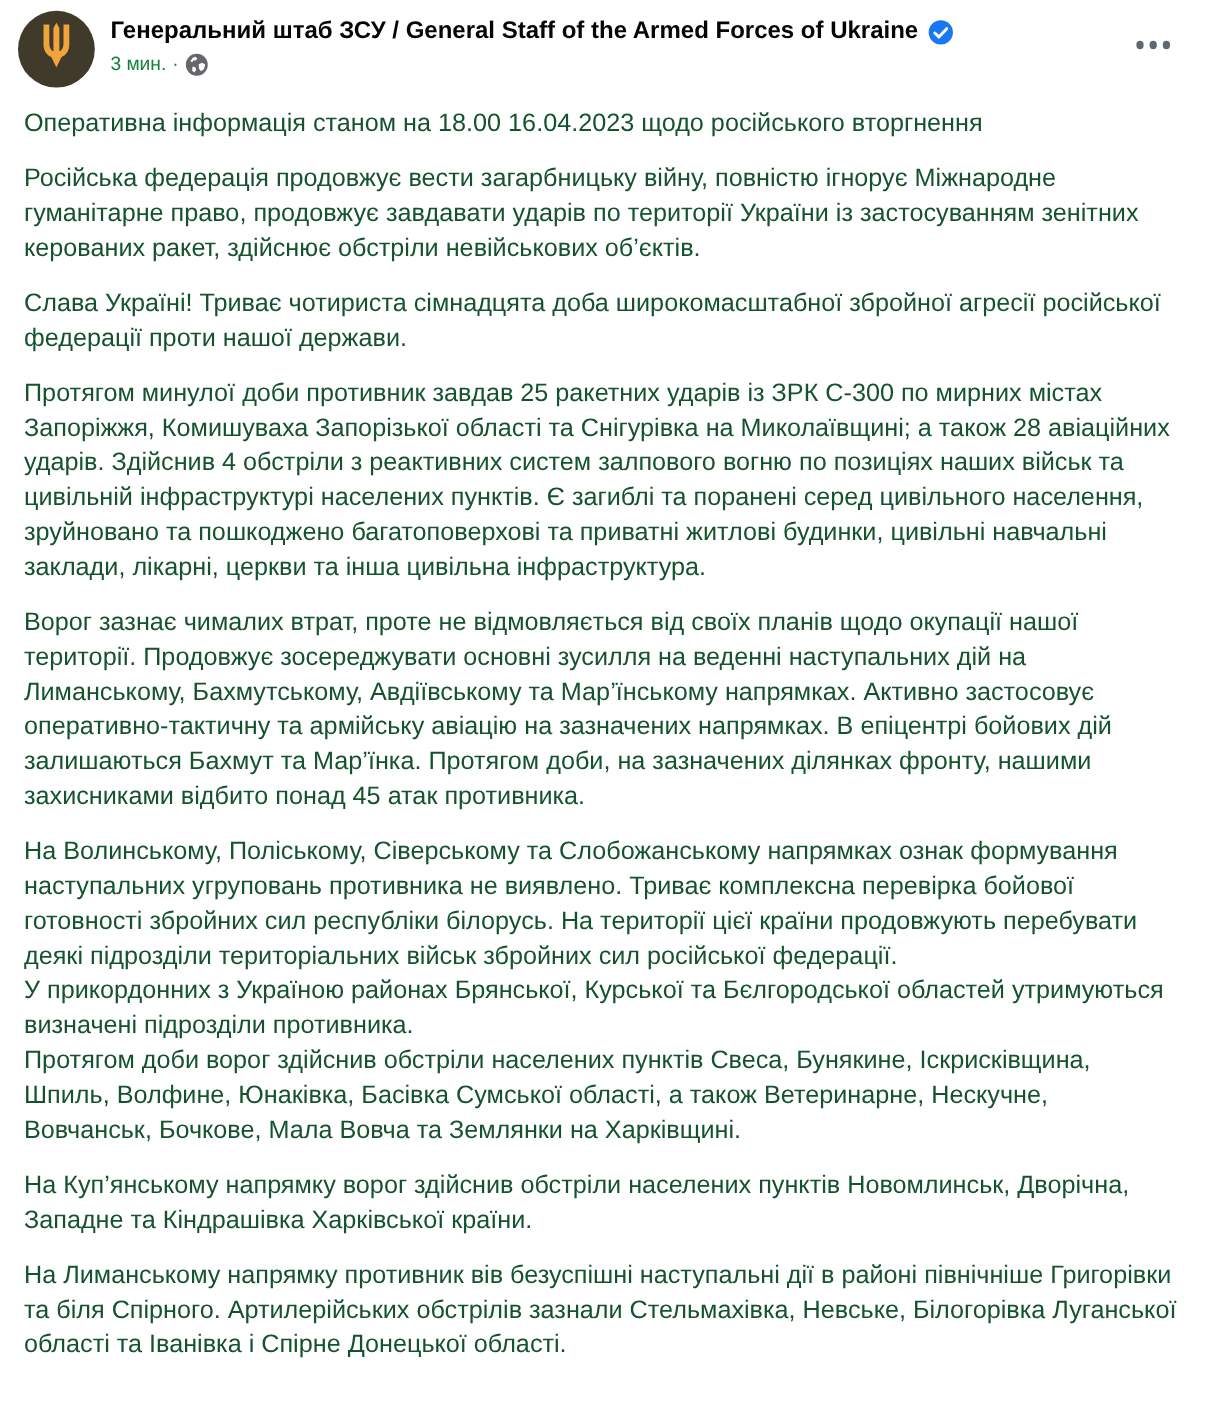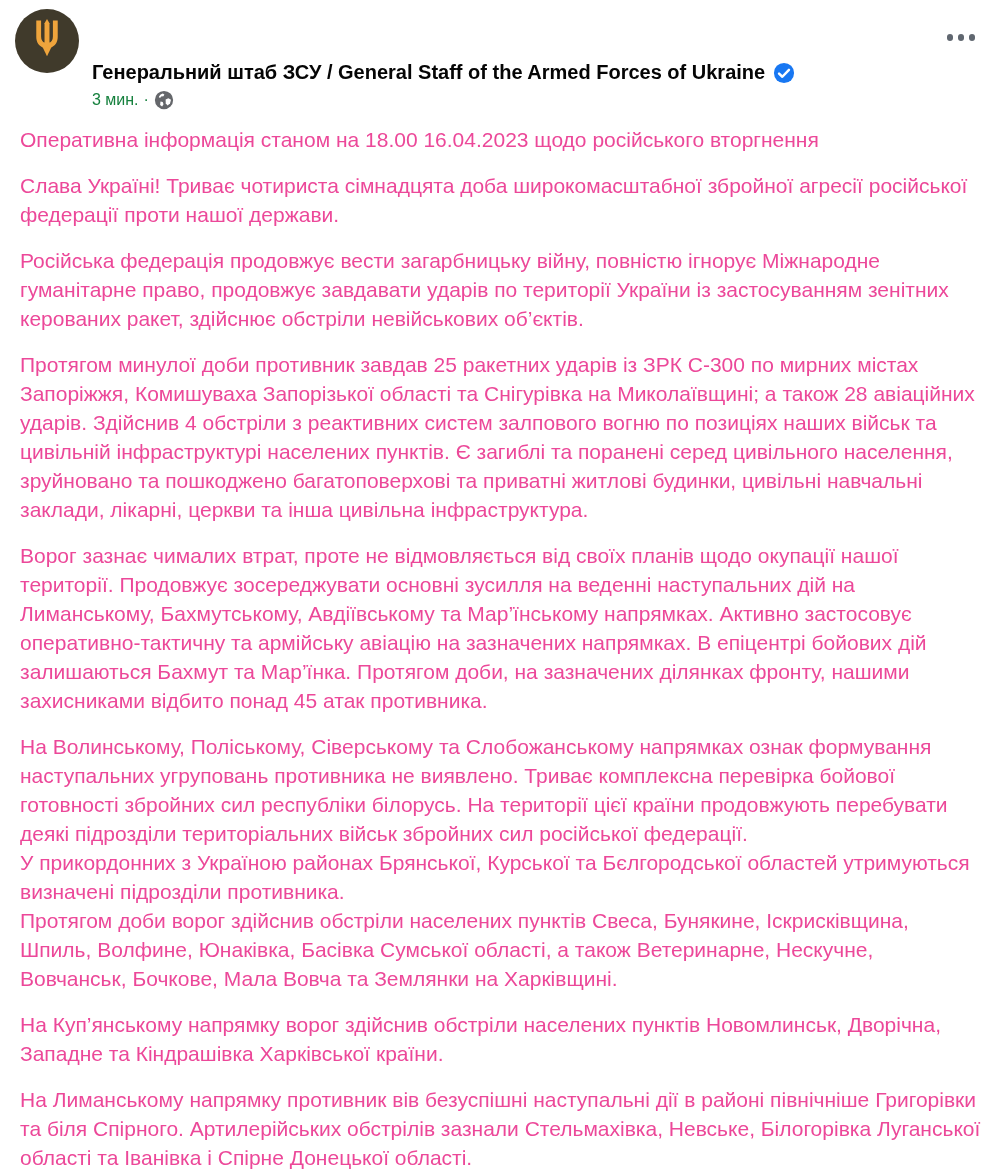--- a/index.html
+++ b/index.html
@@ -28,21 +28,21 @@
     width: 64px;
     height: 64px;
     border-radius: 50%;
     background: #403A2B;
     display: flex;
     align-items: center;
     justify-content: center;
     cursor: pointer;
     overflow: hidden;
   }
-  .hinfo { margin-left: 13px; padding-top: 4px; min-width: 0; margin-top: 46px; }
+  .hinfo { margin-left: 13px; padding-top: 4px; min-width: 0; }
   .title-row { display: flex; align-items: center; gap: 8px; }
   .author {
     font-weight: 700;
     font-size: 20px;
     line-height: 27px;
     color: #050505;
     cursor: pointer;
     white-space: nowrap;
   }
   .verified { display: inline-flex; flex: 0 0 auto; }
@@ -74,21 +74,21 @@
     border-radius: 50%;
     background: #606770;
   }
 
   
   .content { padding: 15px 22px 0 20px; }
   .content p {
     margin: 0 0 17px 0;
     font-size: 21px;
     line-height: 29px;
-    color: #ec4899;
+    color: #14532d;
     white-space: pre-line;
   }
 </style>
 </head>
 <body>
 
 <div class="post">
 
   <div class="header">
 
@@ -132,22 +132,22 @@
     <div class="more">
       <span class="dot"></span>
       <span class="dot"></span>
       <span class="dot"></span>
     </div>
 
   </div>
 
   <div class="content">
     <p>Оперативна інформація станом на 18.00 16.04.2023 щодо російського вторгнення</p>
+    <p>Російська федерація продовжує вести загарбницьку війну, повністю ігнорує Міжнародне гуманітарне право, продовжує завдавати ударів по території України із застосуванням зенітних керованих ракет, здійснює обстріли невійськових об’єктів.</p>
     <p>Слава Україні! Триває чотириста сімнадцята доба широкомасштабної збройної агресії російської федерації проти нашої держави.</p>
-    <p>Російська федерація продовжує вести загарбницьку війну, повністю ігнорує Міжнародне гуманітарне право, продовжує завдавати ударів по території України із застосуванням зенітних керованих ракет, здійснює обстріли невійськових об’єктів.</p>
     <p>Протягом минулої доби противник завдав 25 ракетних ударів із ЗРК С-300 по мирних містах Запоріжжя, Комишуваха Запорізької області та Снігурівка на Миколаївщині; а також 28 авіаційних ударів. Здійснив 4 обстріли з реактивних систем залпового вогню по позиціях наших військ та цивільній інфраструктурі населених пунктів. Є загиблі та поранені серед цивільного населення, зруйновано та пошкоджено багатоповерхові та приватні житлові будинки, цивільні навчальні заклади, лікарні, церкви та інша цивільна інфраструктура.</p>
     <p>Ворог зазнає чималих втрат, проте не відмовляється від своїх планів щодо окупації нашої території. Продовжує зосереджувати основні зусилля на веденні наступальних дій на Лиманському, Бахмутському, Авдіївському та Мар’їнському напрямках. Активно застосовує оперативно-тактичну та армійську авіацію на зазначених напрямках. В епіцентрі бойових дій залишаються Бахмут та Мар’їнка. Протягом доби, на зазначених ділянках фронту, нашими захисниками відбито понад 45 атак противника.</p>
     <p>На Волинському, Поліському, Сіверському та Слобожанському напрямках ознак формування наступальних угруповань противника не виявлено. Триває комплексна перевірка бойової готовності збройних сил республіки білорусь. На території цієї країни продовжують перебувати деякі підрозділи територіальних військ збройних сил російської федерації.
 У прикордонних з Україною районах Брянської, Курської та Бєлгородської областей утримуються визначені підрозділи противника.
 Протягом доби ворог здійснив обстріли населених пунктів Свеса, Бунякине, Іскрисківщина, Шпиль, Волфине, Юнаківка, Басівка Сумської області, а також Ветеринарне, Нескучне, Вовчанськ, Бочкове, Мала Вовча та Землянки на Харківщині.</p>
     <p>На Куп’янському напрямку ворог здійснив обстріли населених пунктів Новомлинськ, Дворічна, Западне та Кіндрашівка Харківської країни.</p>
     <p>На Лиманському напрямку противник вів безуспішні наступальні дії в районі північніше Григорівки та біля Спірного. Артилерійських обстрілів зазнали Стельмахівка, Невське, Білогорівка Луганської області та Іванівка і Спірне Донецької області.</p>
   </div>
 
 </div>

